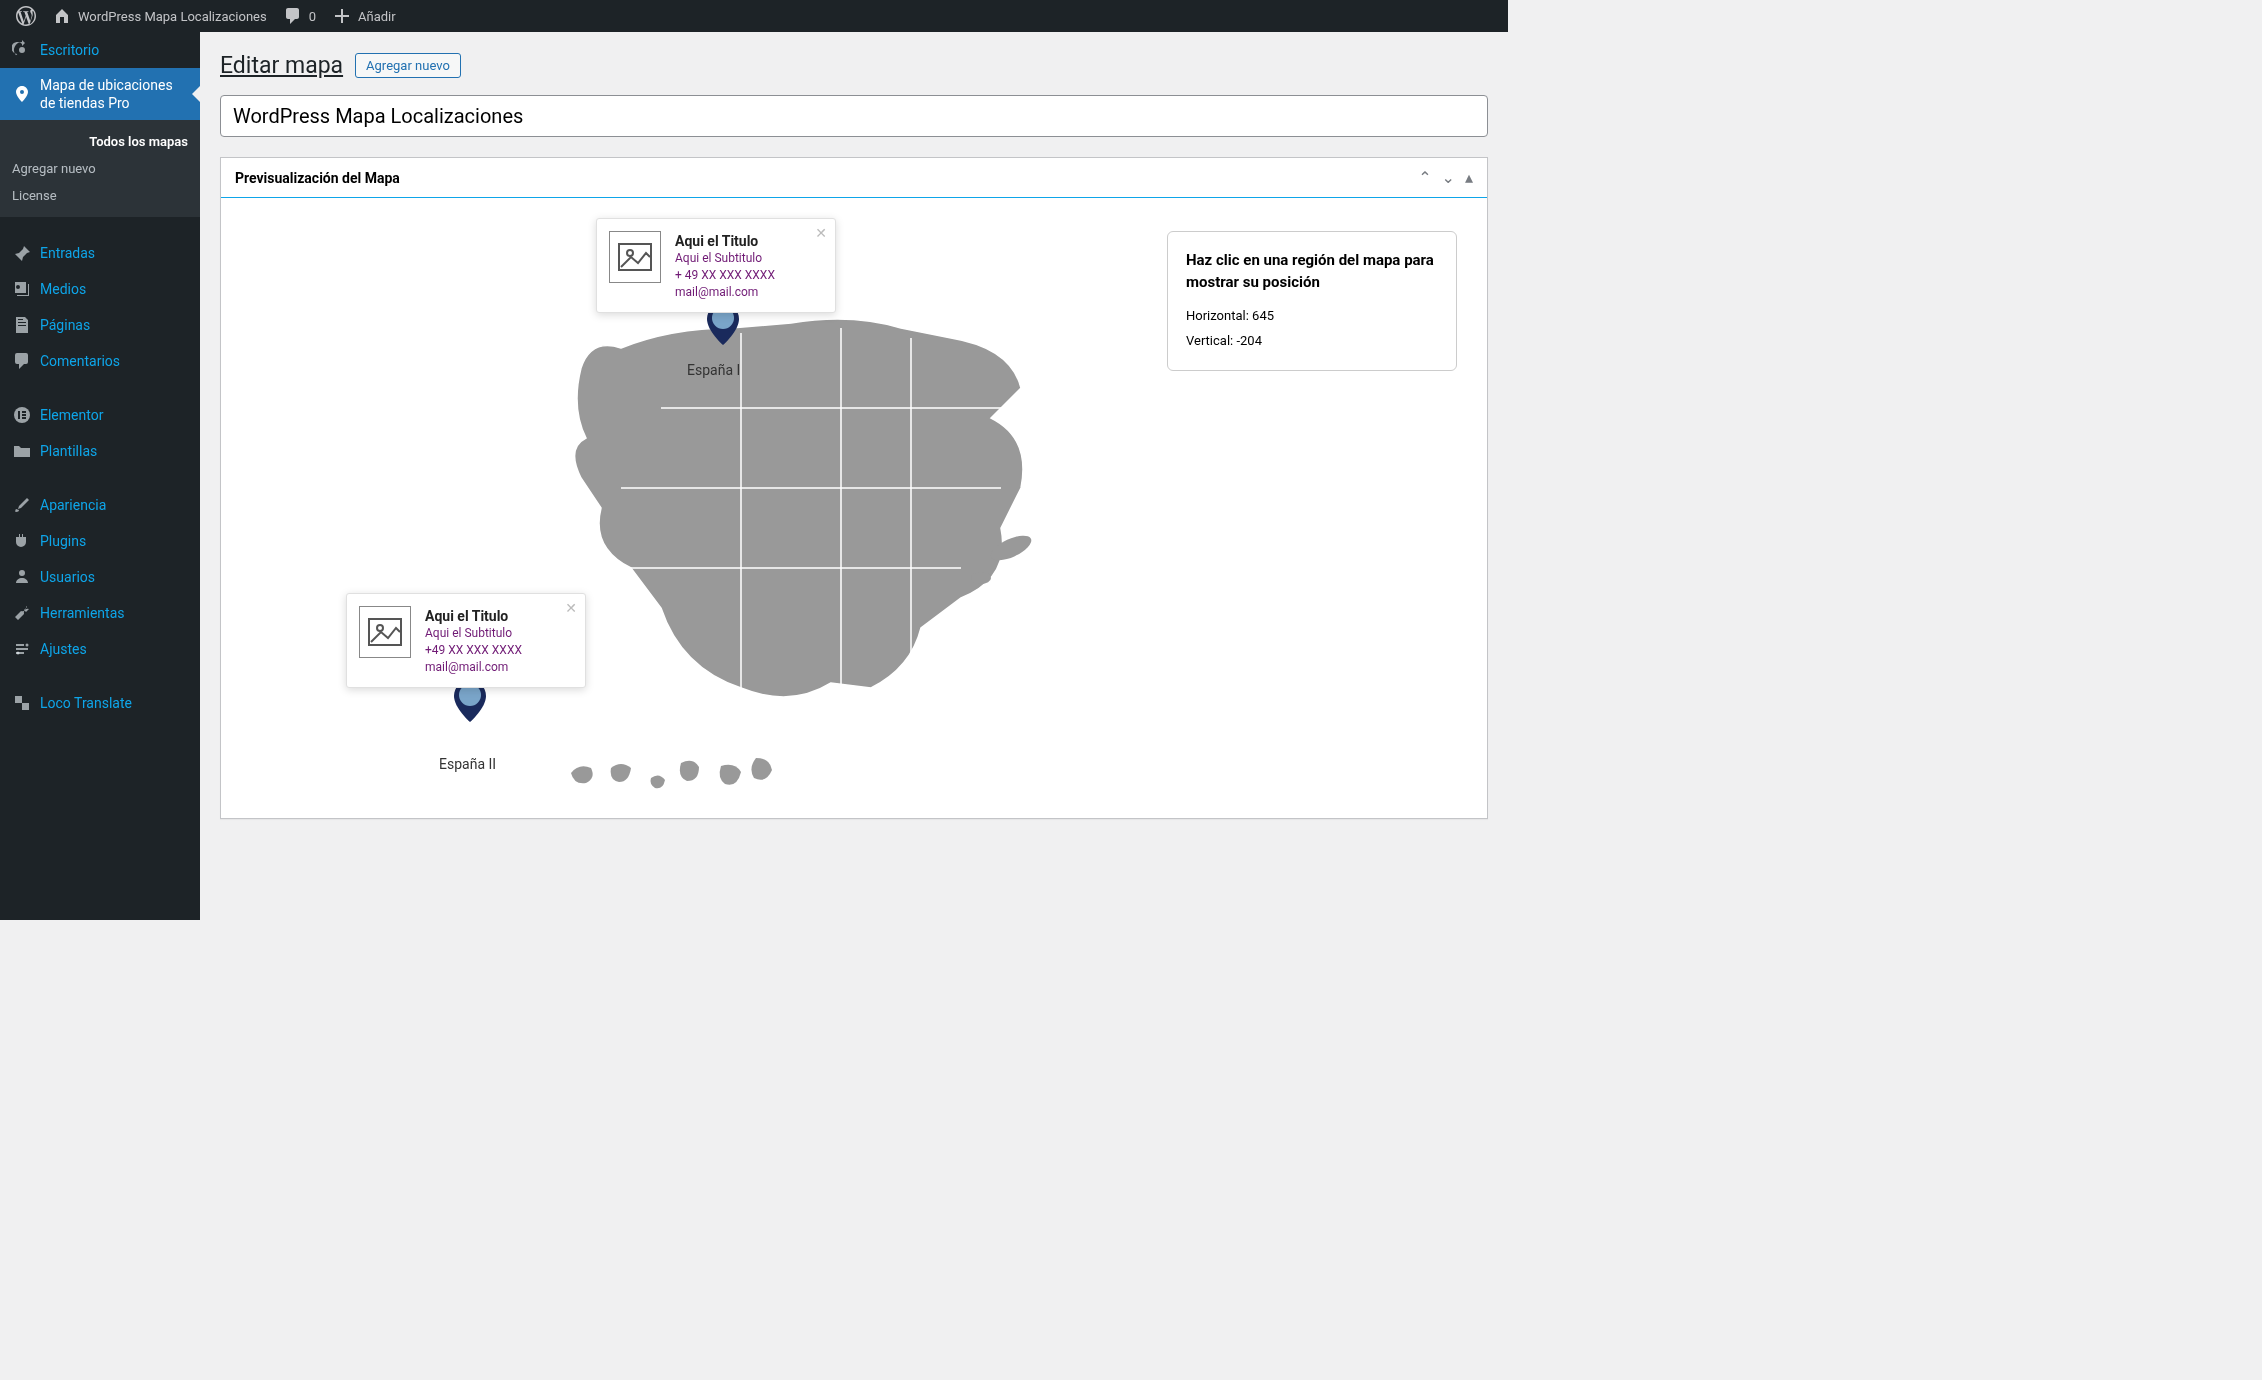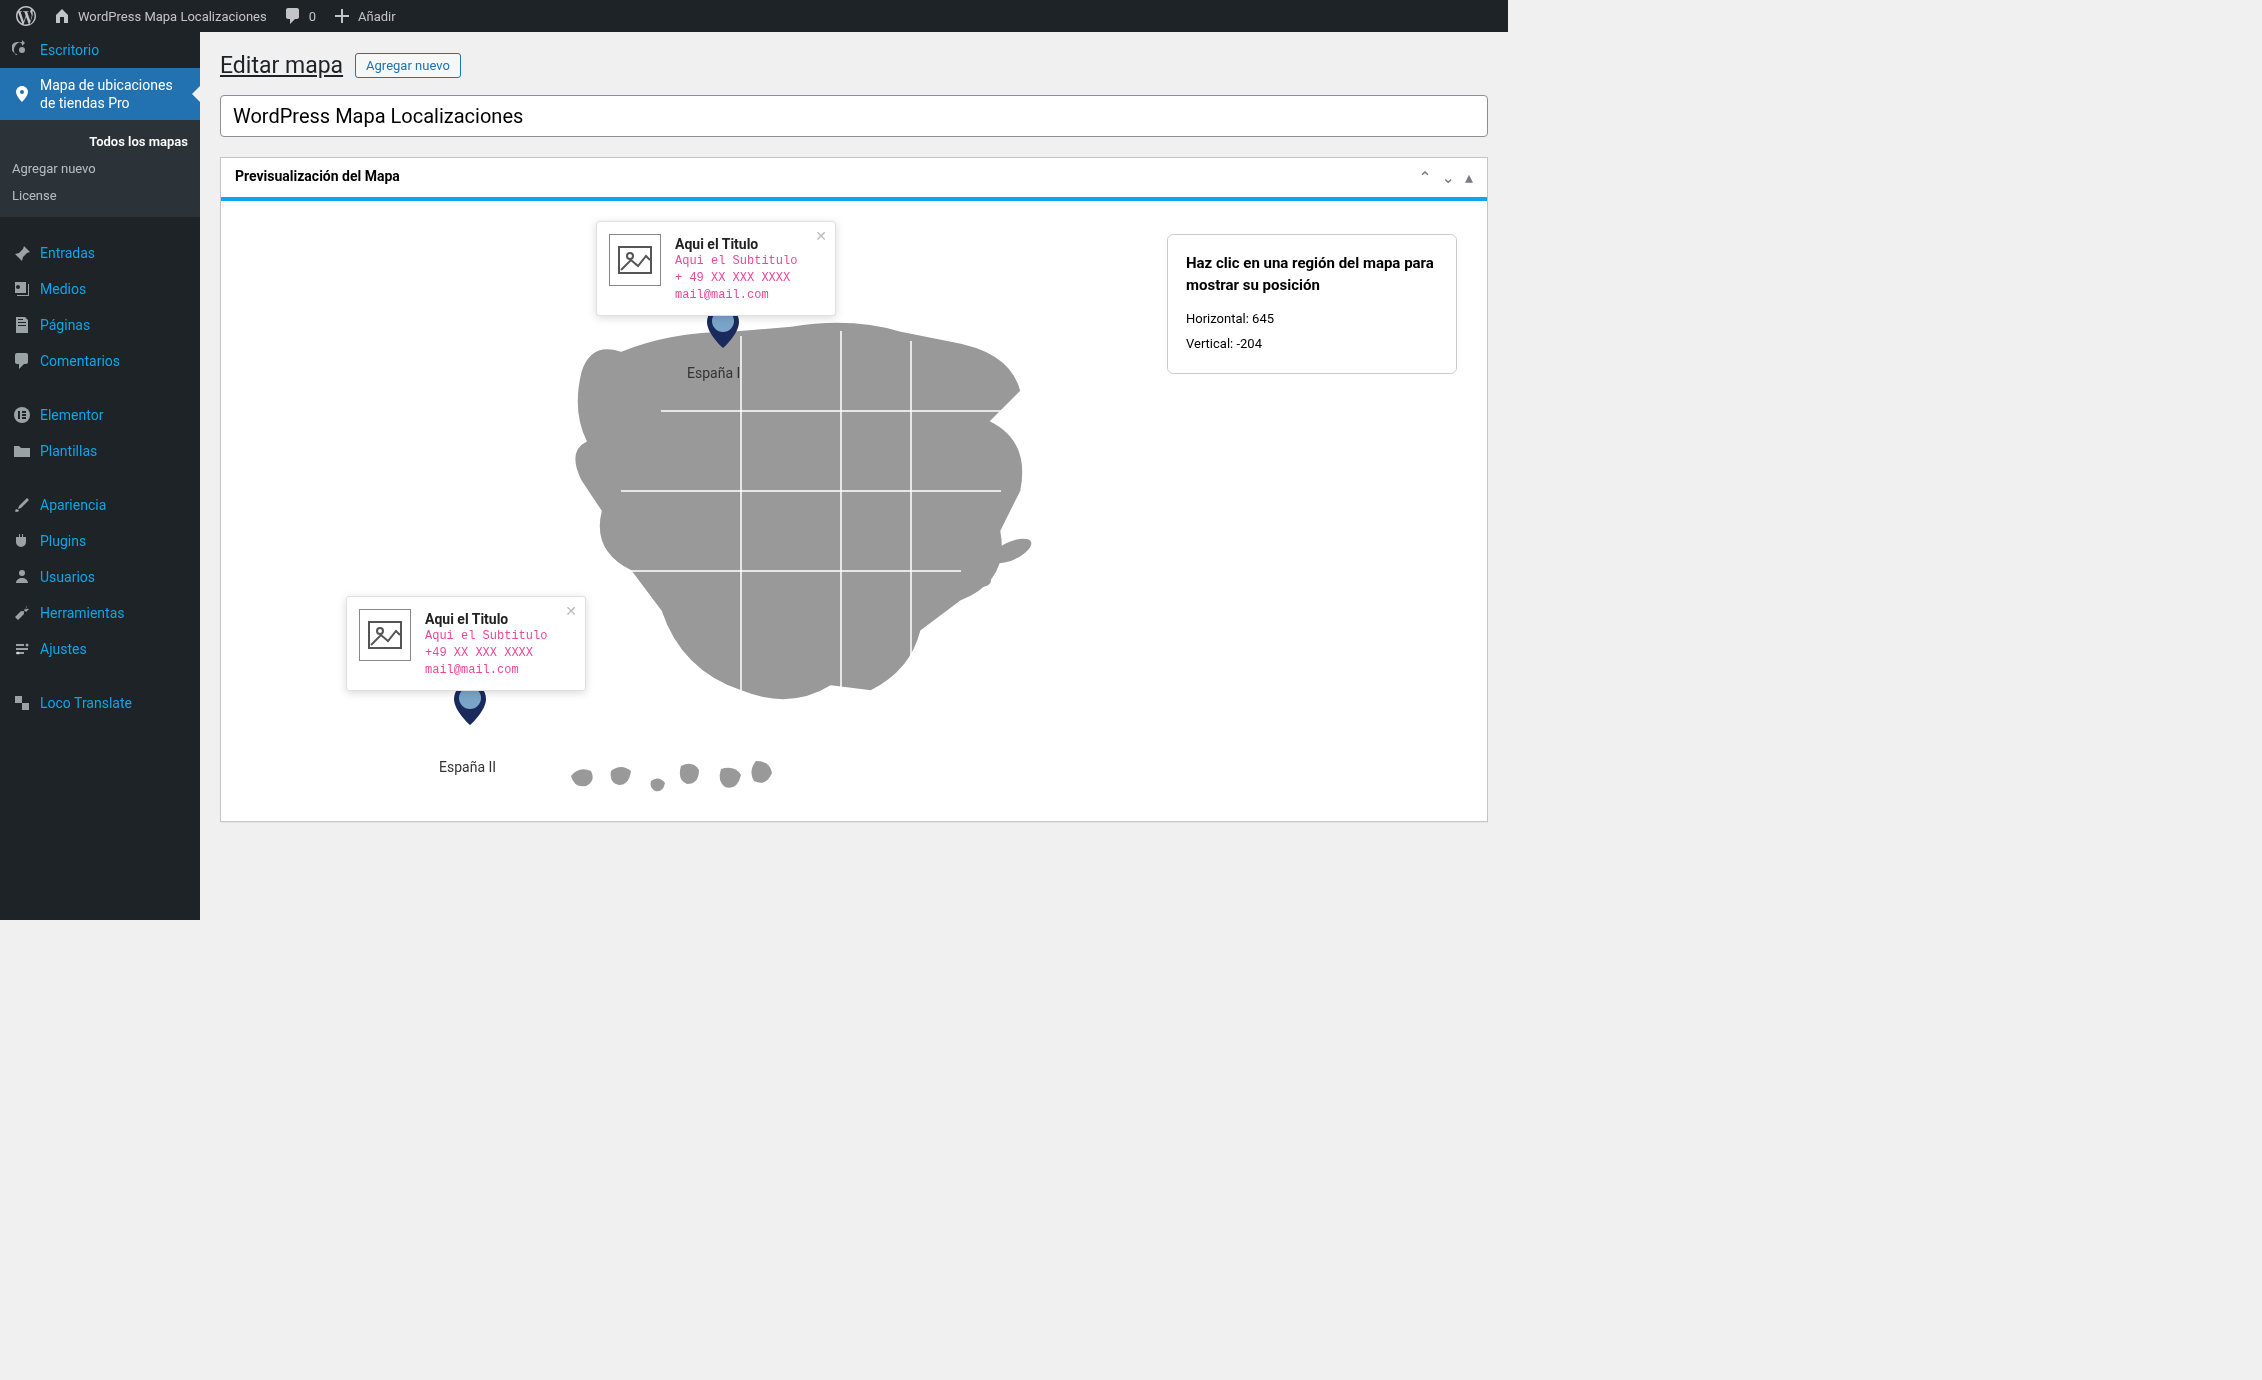--- a/index.html
+++ b/index.html
@@ -25,38 +25,38 @@
 .sidebar .sep { height:18px; }
 
 
 .content { flex:1; padding:20px 20px 0 20px; overflow:auto; }
 .heading-row { display:flex; align-items:center; gap:12px; margin-bottom:16px; }
 .heading-row h1 { font-size:23px; font-weight:400; color:#1d2327;text-decoration:underline; }
 .btn-secondary { border:1px solid #2271b1; color:#2271b1; background:#f6f7f7; padding:4px 10px; border-radius:3px; font-size:13px; cursor:pointer; }
 .title-input { width:100%; font-size:20px; padding:8px 12px; border:1px solid #8c8f94; border-radius:4px; background:#fff; margin-bottom:20px; }
 
 .postbox { background:#fff; border:1px solid #c3c4c7; box-shadow:0 1px 1px rgba(0,0,0,.04); }
-.postbox-header { display:flex; justify-content:space-between; border-bottom:4px solid #0ea5e9; padding:10px 14px; }
+.postbox-header { display:flex; align-items:center; justify-content:space-between; border-bottom:1px solid #0ea5e9; padding:10px 14px; }
 .postbox-header h2 { font-size:14px; font-weight:700; }
 .postbox-header .handles { display:flex; gap:10px; color:#787c82; }
 .postbox-header .handles span { cursor:pointer; }
 .postbox-body { position:relative; height:620px; }
 
 
 .map-svg { position:absolute; left:340px; top:90px; }
 .map-svg path { fill:#999; stroke:#fff; stroke-width:1.5; }
 .islands { position:absolute; left:340px; top:540px; }
 .islands path { fill:#999; }
 
 
 .popcard { position:absolute; background:#fff; border:1px solid #e0e0e0; border-radius:3px; box-shadow:0 2px 8px rgba(0,0,0,.15); display:flex; padding:12px; gap:14px; min-width:240px; }
 .popcard .thumb { width:52px; height:52px; border:1px solid #888; display:flex; align-items:center; justify-content:center; flex-shrink:0; }
 .popcard .thumb svg { width:34px; height:28px; stroke:#555; fill:none; stroke-width:2; }
 .popcard .txt strong { font-size:14px; color:#222; }
-.popcard .txt div { font-size:12px; color:#ec4899; line-height:1.4;font-family:Liberation Mono, monospace; }
+.popcard .txt div { font-size:12px; color:#701a75; line-height:1.4; }
 .popcard .close { position:absolute; top:6px; right:8px; color:#bbb; cursor:pointer; font-size:14px; }
 
 .marker { position:absolute; width:34px; height:42px; }
 .marker svg { width:100%; height:100%; }
 .marker-label { position:absolute; font-size:14px; color:#333; white-space:nowrap; }
 
 
 .infobox { position:absolute; right:30px; top:33px; width:290px; border:1px solid #ccc; border-radius:6px; padding:18px 18px 22px; background:#fff; }
 .infobox .lead { font-weight:700; font-size:15px; line-height:1.45; margin-bottom:14px; }
 .infobox .row { font-size:13px; margin-top:10px; }

